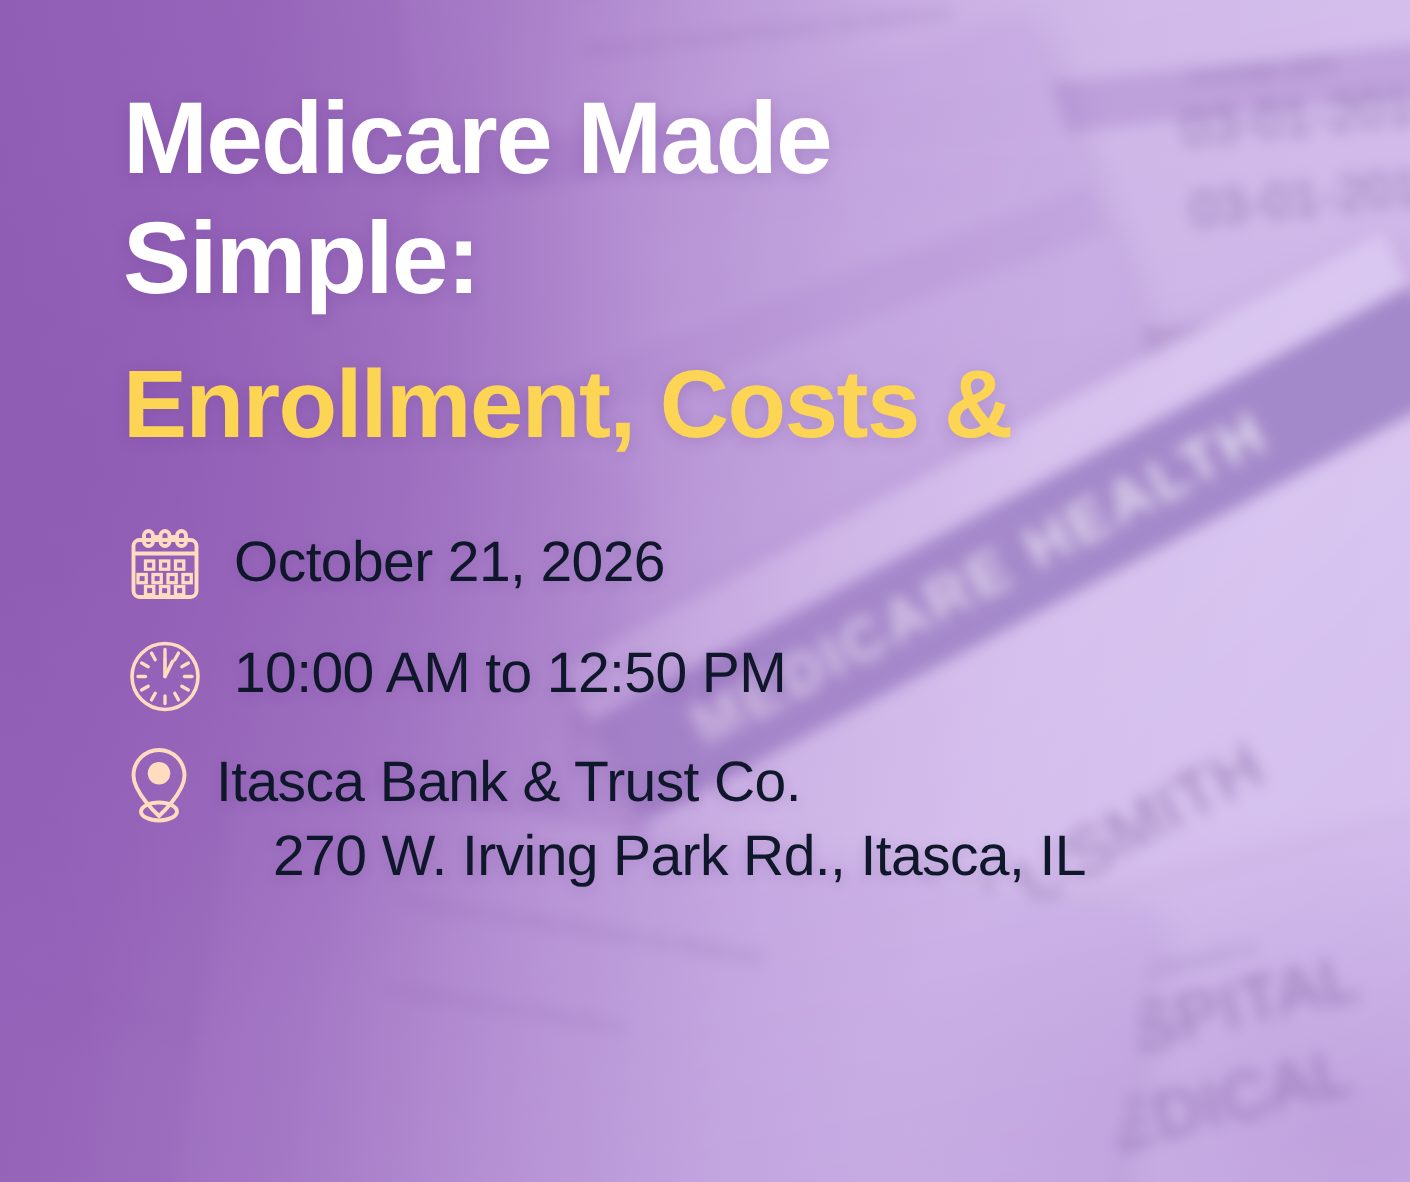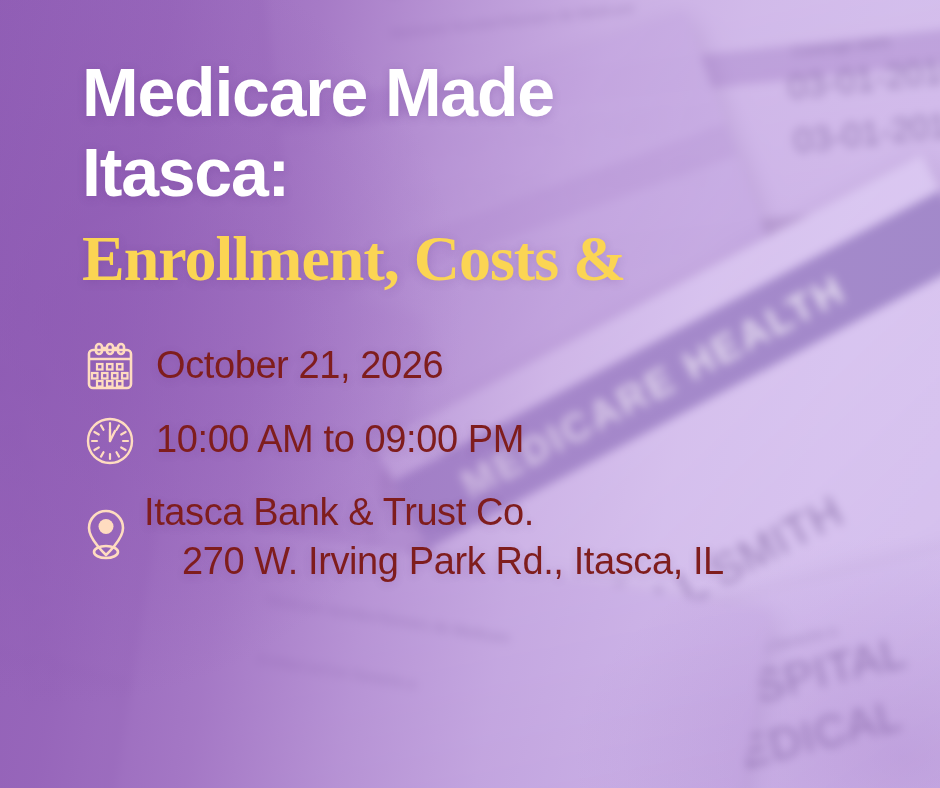--- a/index.html
+++ b/index.html
@@ -124,55 +124,55 @@
     color:#FFFFFF;
     font-family:"Liberation Sans", sans-serif;
     font-weight:700;
     font-size:68px;
     line-height:80px;
     letter-spacing:-1.2px;
     text-shadow:0 2px 10px rgba(90,45,130,.22);
   }
   .subtitle {
     color:#FBD553;
-    font-family:Liberation Serif, serif;
+    font-family:Liberation Sans, sans-serif;
     font-weight:700;
     font-size:64px;
     line-height:74px;
     letter-spacing:-1px;
-    margin-top:10px;
+    margin-top:20px;
     text-shadow:0 2px 10px rgba(90,45,130,.20);
   }
 
   .details { margin-top:42px; }
 
   .row {
     display:flex;
     align-items:flex-start;
     margin-bottom:16px;
   }
   .row .ico {
     width:56px; height:58px;
     flex:0 0 56px;
     display:flex; align-items:center; justify-content:center;
     margin-right:18px;
   }
   .row.loc .ico { margin-right:14px; width:48px; flex:0 0 48px; }
   .row .txt {
-    color:#7f1d1d;
+    color:#0f172a;
     font-family:"Liberation Sans", sans-serif;
     font-weight:400;
     font-size:38px;
     line-height:50px;
     letter-spacing:-.4px;
     padding-top:2px;
     text-shadow:0 2px 8px rgba(90,45,130,.18);
   }
   .row.loc .txt { line-height:49px; }
-  .row.loc { margin-top:10px;align-items:center; }
+  .row.loc { margin-top:10px; }
   .addr-l2 { margin-left:38px; display:block; }
 
   svg { display:block; overflow:visible; }
 </style>
 </head>
 <body>
 
 <div id="poster">
 
   <div class="photo">
@@ -219,21 +219,21 @@
     </div>
   </div>
 
   <div class="wash"></div>
   <div class="wash2"></div>
 
   <div class="content">
 
     <div class="title">
       <div>Medicare Made</div>
-      <div>Itasca:</div>
+      <div>Simple:</div>
     </div>
 
     <div class="subtitle">
       <div>Enrollment, Costs &amp;</div>
     </div>
 
     <div class="details">
 
       <div class="row">
         <span class="ico">
@@ -277,21 +277,21 @@
               <line x1="17" y1="41.6" x2="19.5" y2="37.2"></line>
               <line x1="10.4" y1="35" x2="14.8" y2="32.5"></line>
               <line x1="8" y1="26" x2="13" y2="26"></line>
               <line x1="10.4" y1="17" x2="14.8" y2="19.5"></line>
               <line x1="17" y1="10.4" x2="19.5" y2="14.8"></line>
             </g>
             <line x1="26" y1="26" x2="26" y2="14" stroke-width="2.4" stroke-linecap="round"></line>
             <line x1="26" y1="26" x2="31" y2="16" stroke-width="2.4" stroke-linecap="round"></line>
           </svg>
         </span>
-        <span class="txt">10:00 AM to 09:00 PM</span>
+        <span class="txt">10:00 AM to 12:50 PM</span>
       </div>
 
       <div class="row loc">
         <span class="ico">
           <svg width="46" height="58" viewBox="0 0 46 58" fill="none" stroke="#FFDCC0" stroke-width="2.6">
             <path d="M23 4 C13.6 4 6 11.6 6 21 C6 32.5 23 48 23 48 C23 48 40 32.5 40 21 C40 11.6 32.4 4 23 4 Z"></path>
             <circle cx="23" cy="19.5" r="7.5" fill="#FFDCC0" stroke="none"></circle>
             <ellipse cx="23" cy="45" rx="12" ry="6"></ellipse>
           </svg>
         </span>

